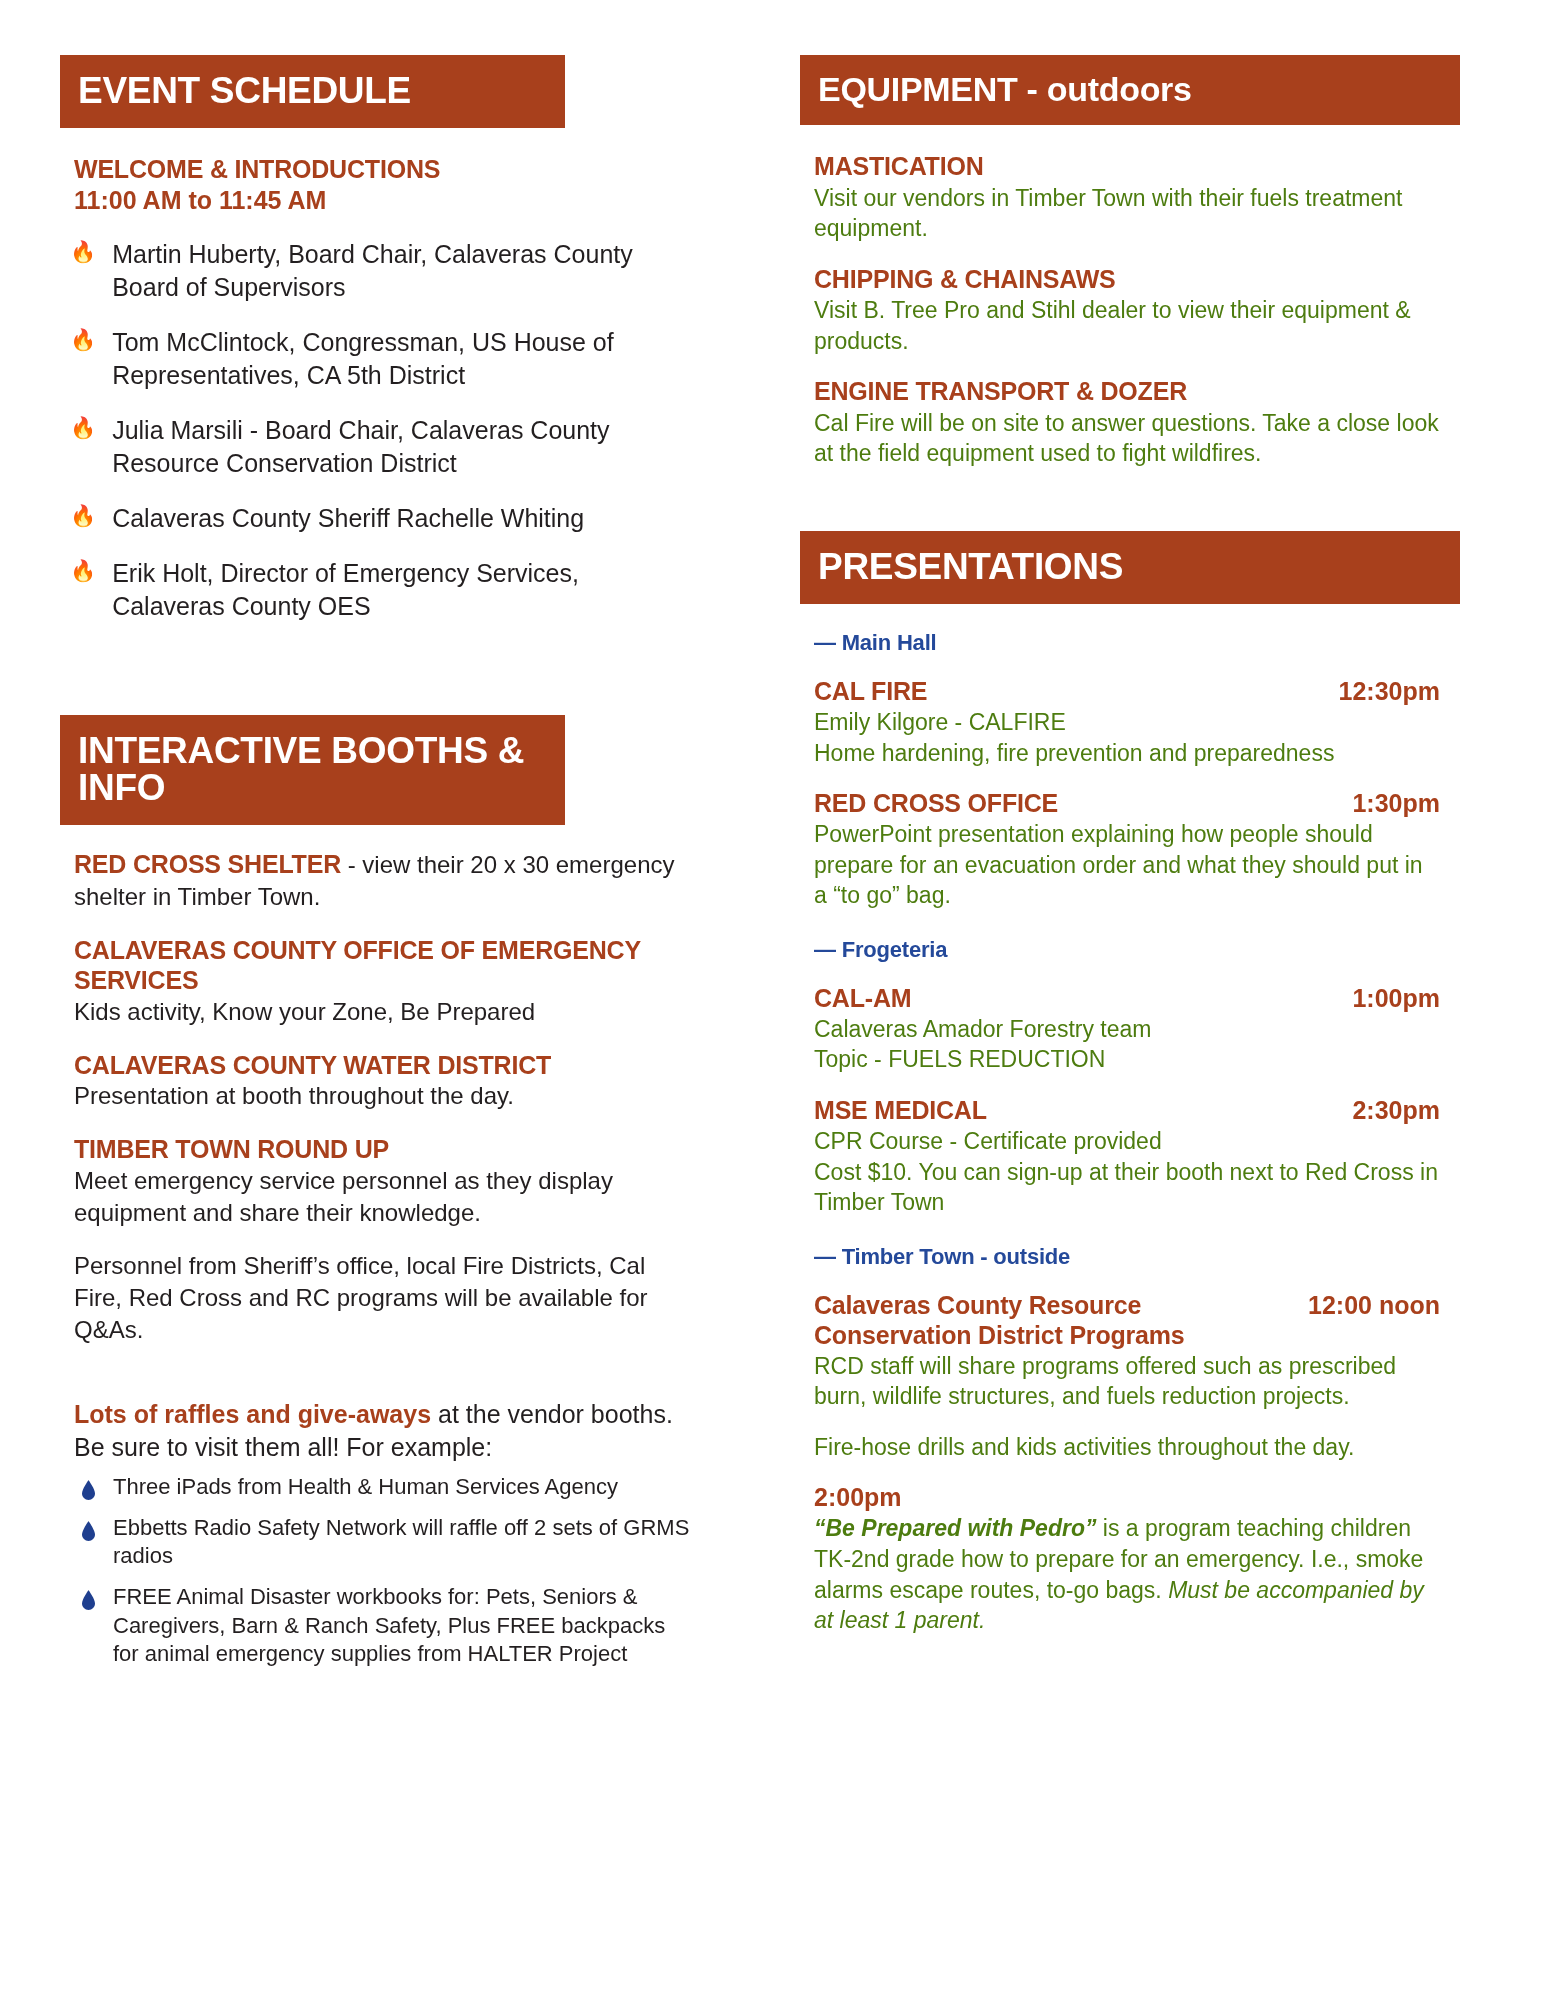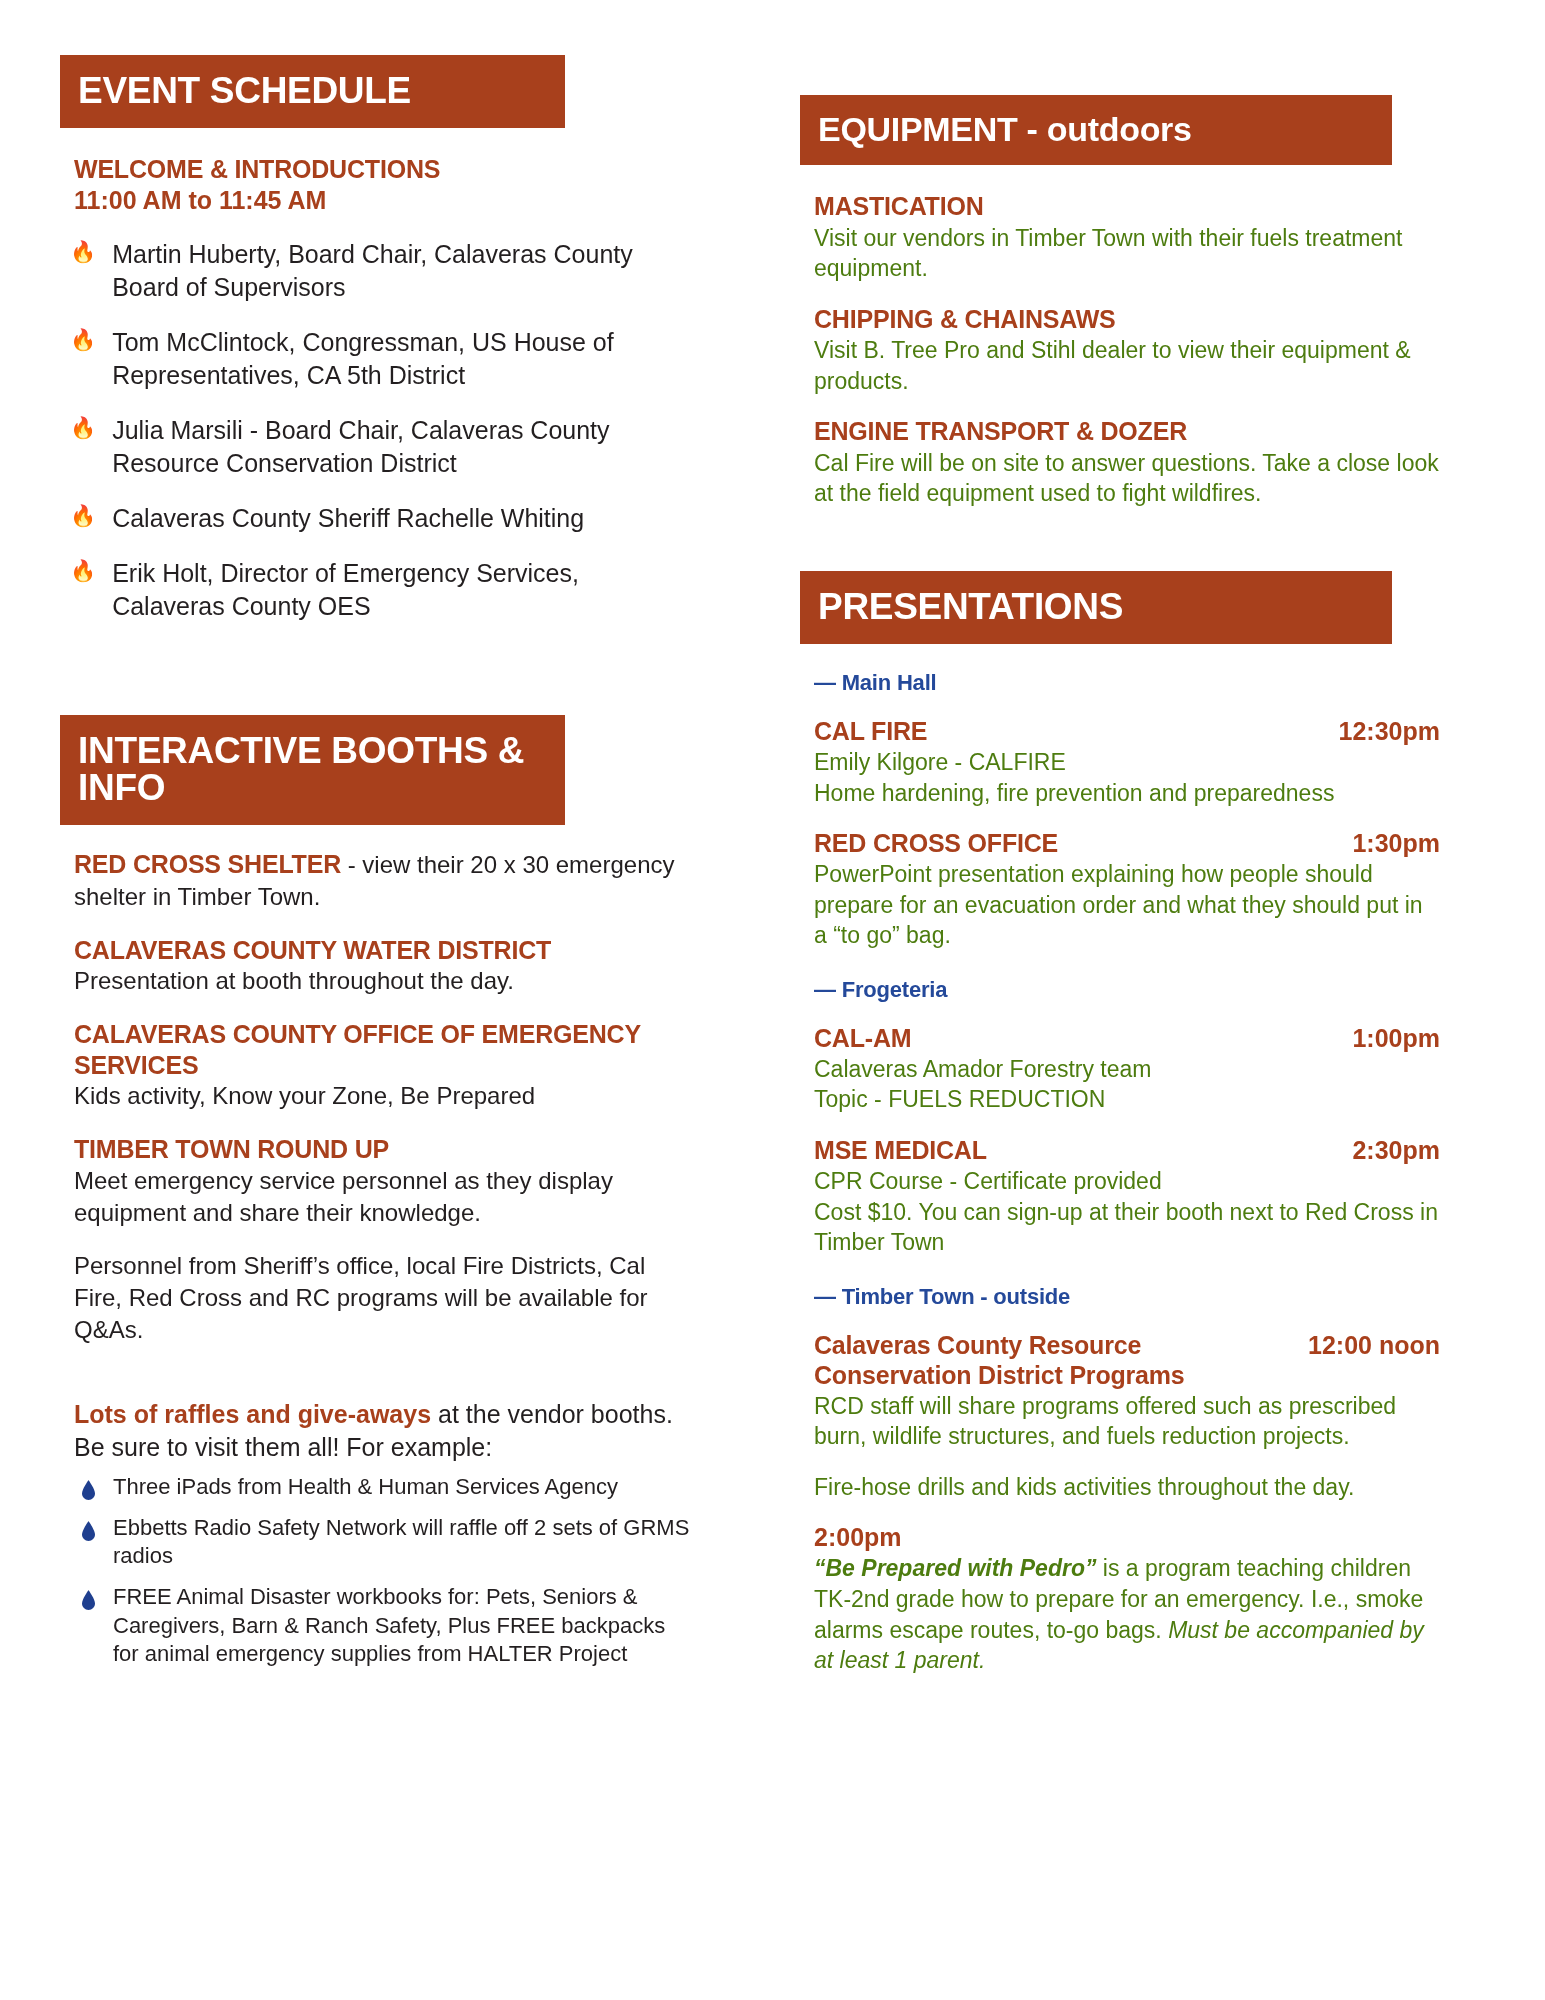--- a/index.html
+++ b/index.html
@@ -26,21 +26,21 @@
     font-weight:bold;
     font-size:37px;
     letter-spacing:-0.3px;
     padding:17px 18px 19px 18px;
     line-height:1.0;
     display:block;
   }
   .band.band-equip { font-size:34px; }
 
   .band-wrap-left  { width:505px;border-radius:30px; }
-  .band-wrap-right { width:592px;margin-top:40px; }
+  .band-wrap-right { width:660px; }
 
   
   .ohead {
     color:#a8401c;
     font-weight:bold;
     font-size:25px;
     line-height:1.22;
     letter-spacing:-0.2px;
   }
 
@@ -198,27 +198,27 @@
       </div>
 
       <div class="ind">
         <div class="blk-first">
           <div class="body-txt">
             <span class="ohead">RED CROSS SHELTER</span><span> - view their 20 x 30 emergency shelter in Timber Town.</span>
           </div>
         </div>
 
         <div class="blk">
+          <div class="ohead">CALAVERAS COUNTY OFFICE OF EMERGENCY SERVICES</div>
+          <div class="body-txt">Kids activity, Know your Zone, Be Prepared</div>
+        </div>
+
+        <div class="blk">
           <div class="ohead">CALAVERAS COUNTY WATER DISTRICT</div>
           <div class="body-txt">Presentation at booth throughout the day.</div>
-        </div>
-
-        <div class="blk">
-          <div class="ohead">CALAVERAS COUNTY OFFICE OF EMERGENCY SERVICES</div>
-          <div class="body-txt">Kids activity, Know your Zone, Be Prepared</div>
         </div>
 
         <div class="blk">
           <div class="ohead">TIMBER TOWN ROUND UP</div>
           <div class="body-txt">Meet emergency service personnel as they display equipment and share their knowledge.</div>
         </div>
 
         <div class="blk body-txt">Personnel from Sheriff’s office, local Fire Districts, Cal Fire, Red Cross and RC programs will be available for Q&amp;As.</div>
 
         <div style="margin-top:52px;" class="raffle-lead">

